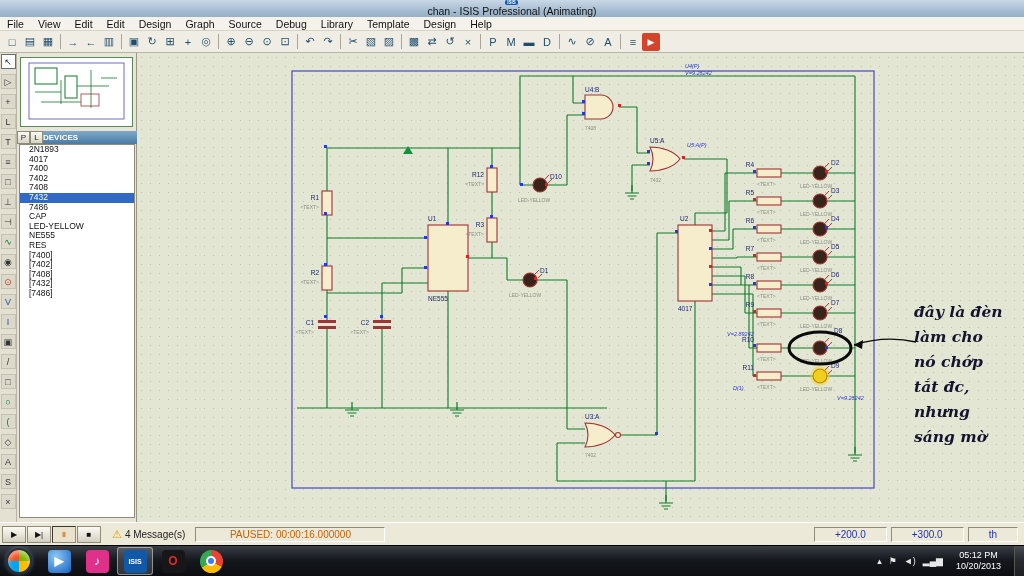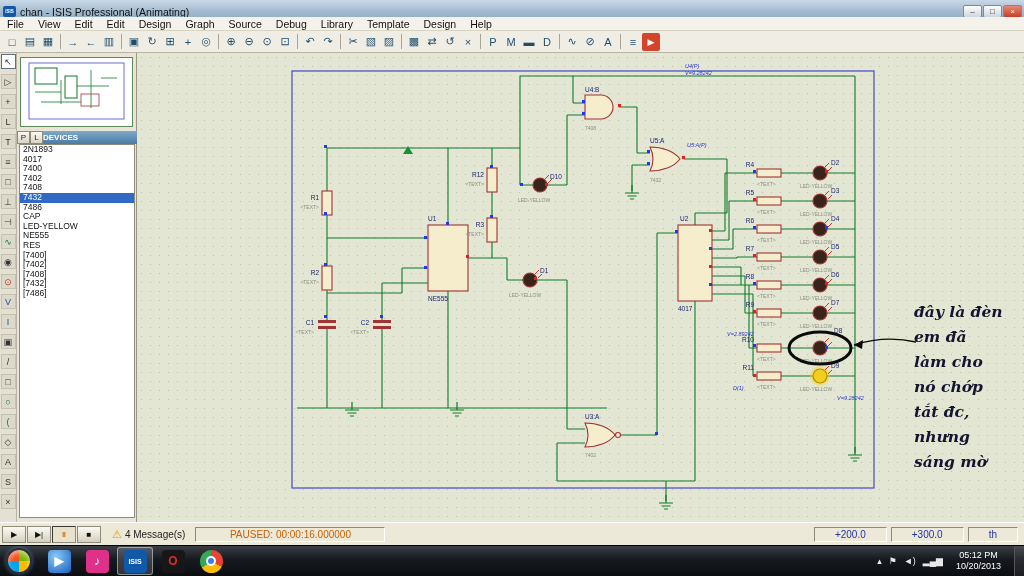--- a/index.html
+++ b/index.html
@@ -2,21 +2,21 @@
 <html style="--wire: #0f7a2a; --comp: #a03434; --compfill: #f6edcd; --probe: #2b35cf; --ref: #1c2470; --val: #8e8e86; --accent: #316ac5; --paused: #cc5f00;"><head>
 <meta charset="utf-8">
 <style>
   * { margin:0; padding:0; box-sizing:border-box; }
   html,body { width:1024px; height:576px; font-family:"Liberation Sans",sans-serif; overflow:hidden; background:#000; }
   .screen { position:relative; width:1024px; height:576px; background:#ece9d8; }
 
   
   .titlebar { position:absolute; top:0; left:0; right:0; height:24px;
     background:linear-gradient(#c9d8e6,#9fb8cd 55%,#8aa6bf); display:flex; align-items:center;
-    font-size:10.5px; color:#111; border-bottom:1px solid #6f8599; }
+    font-size:10.5px; color:#111; border-bottom:1px solid #6f8599;flex-direction:column; }
   .appbadge { width:13px; height:11px; margin:0 4px 0 3px; background:#1258a8; color:#fff;
     font-size:4.5px; font-weight:bold; display:flex; align-items:center; justify-content:center; border-radius:2px; }
   .wctrls { margin-left:auto; display:flex; gap:1px; padding-right:2px; }
   .wbtn { width:19px; height:13px; font-size:8px; line-height:12px; text-align:center;
     background:linear-gradient(#fdfdfd,#cfd6dd); border:1px solid #7a8a99; border-radius:2px; color:#222; }
   .wbtn.close { background:linear-gradient(#e98873,#c43e27); color:#fff; }
 
   
   .menubar { position:absolute; top:17px; left:0; right:0; height:14px; background:#f4f2ea;
     display:flex; align-items:center; font-size:10.5px; color:#111; border-bottom:1px solid #d8d4c4; }
@@ -41,21 +41,21 @@
     border-right:1px solid #9a9686; }
   .minimap { position:absolute; top:4px; left:3px; width:113px; height:70px; background:#fff;
     border:1px solid #5a8a5a; }
   .pl-row { position:absolute; top:78px; left:0; width:120px; height:13px; display:flex; }
   .pl { width:13px; height:13px; font-size:8px; background:linear-gradient(#fbfaf4,#d8d4c4);
     border:1px solid #8f8b7b; color:#222; }
   .dev-header { flex:1; background:linear-gradient(#7fa9c9,#4a7ba5); color:#fff; font-size:8px;
     font-weight:bold; display:flex; align-items:center; }
   .devlist { position:absolute; top:91px; left:2px; width:116px; height:374px; background:#fff;
     border:1px solid #8f8b7b; overflow:hidden; font-size:8.5px; color:#111; }
-  .dev { height:9.6px; line-height:9.6px; padding-left:3px; white-space:nowrap; }
+  .dev { height:9.6px; line-height:9.6px; padding-left:9px; white-space:nowrap; }
   .dev.sel { background:var(--accent,#316ac5); color:#fff; }
 
   
   .canvas { position:absolute; top:53px; left:137px; width:887px; height:469px;
     background-color:#e3e6d2;
     background-image:radial-gradient(circle,#bcc3a8 0.8px, transparent 0.9px);
     background-size:9px 9px; }
   .schematic { position:absolute; inset:0; width:887px; height:469px; }
   .sheet { stroke:#4646c8; stroke-width:1.2; fill:none; }
   .wire { stroke:var(--wire,#0f7a2a); stroke-width:1.1; fill:none; }
@@ -510,21 +510,20 @@
       <text class="probe" x="596" y="337">D(1)</text>
       <text class="probe" x="700" y="347">V=9.28242</text>
 
       <ellipse class="mark" cx="683" cy="295" rx="31" ry="16"></ellipse>
       <path class="pointer" d="M779,289 Q748,282 717,292"></path>
       <polygon points="717,292 726,287 725,296" fill="#0a0a0a"></polygon>
     </svg>
 
     <div class="anno">
       <div>đây là đèn</div>
-      <div>em đã</div>
       <div>làm cho</div>
       <div>nó chớp</div>
       <div>tắt đc,</div>
       <div>nhưng</div>
       <div>sáng mờ</div>
     </div>
   </div>
 
   <div class="statusbar">
     <button class="abtn">▶</button>

